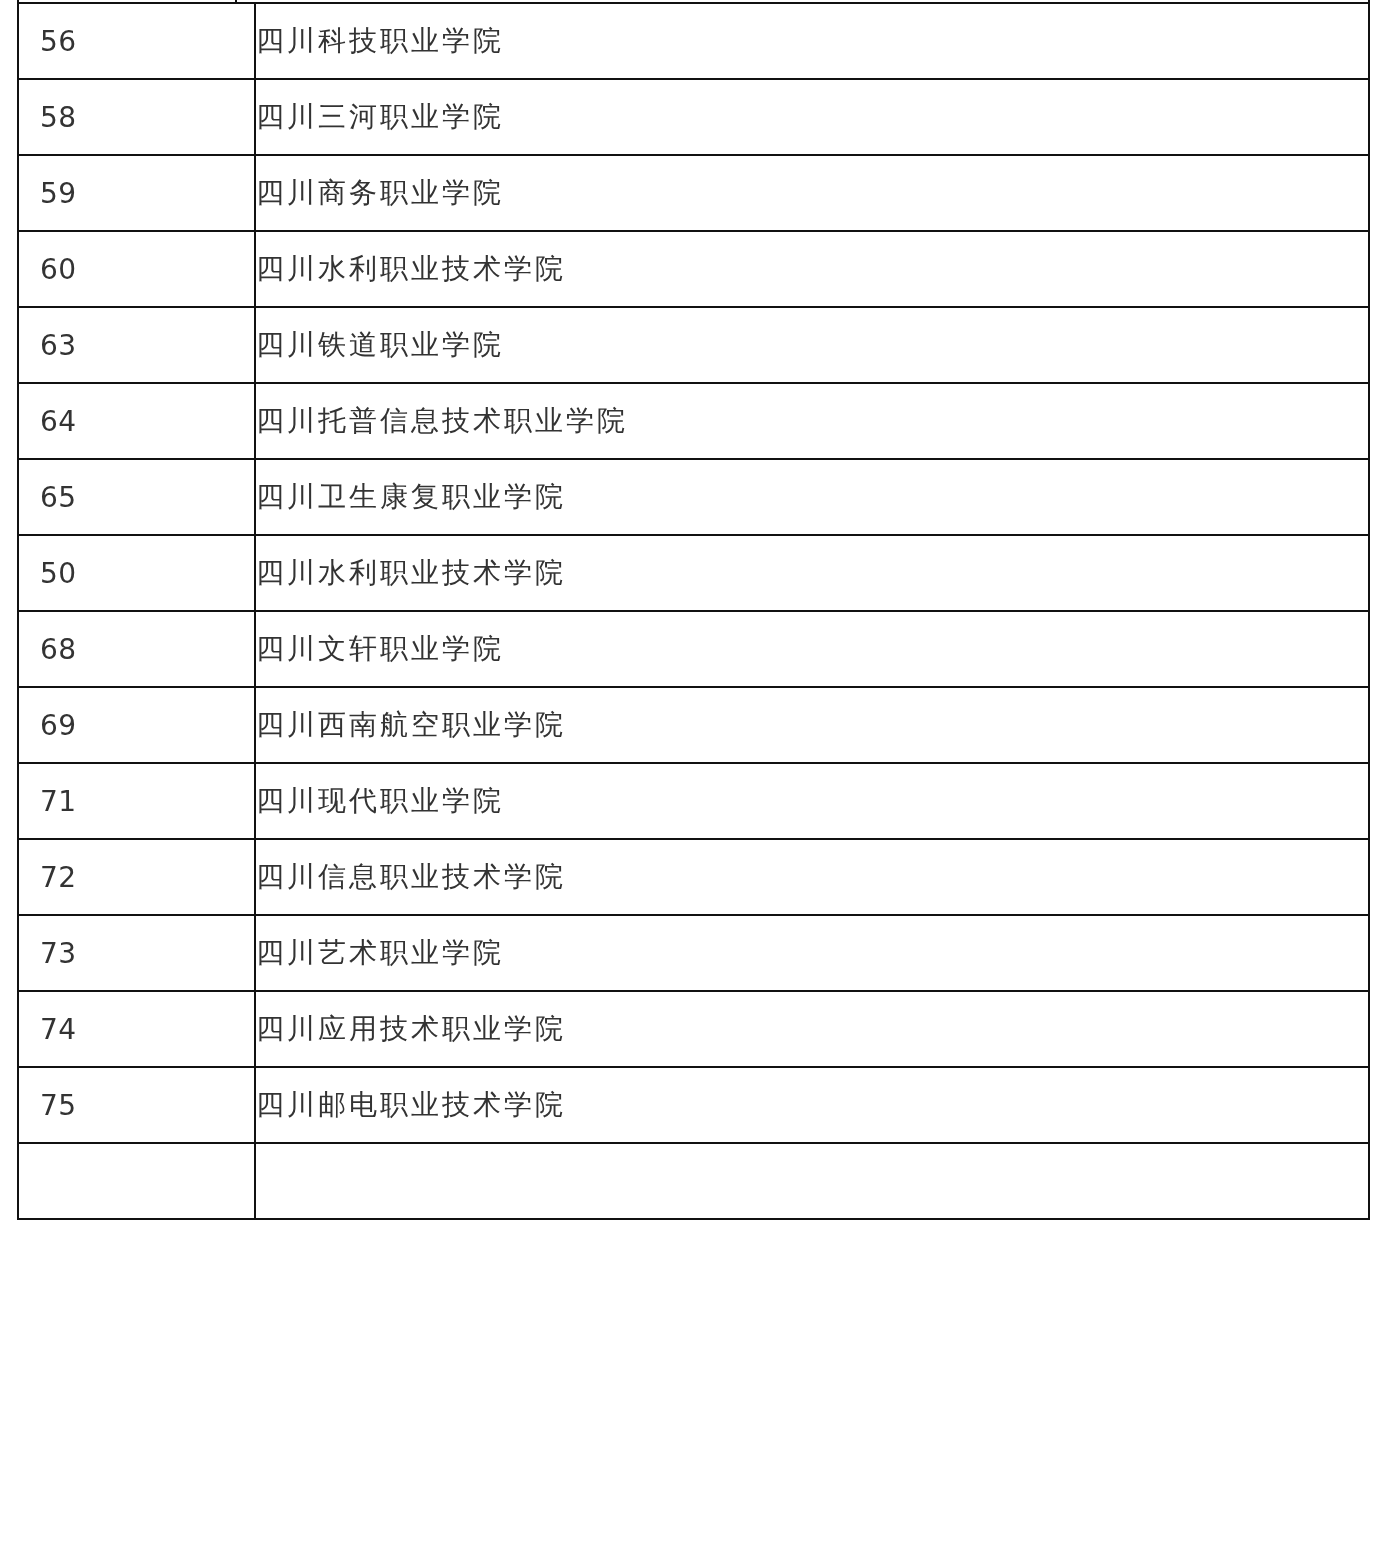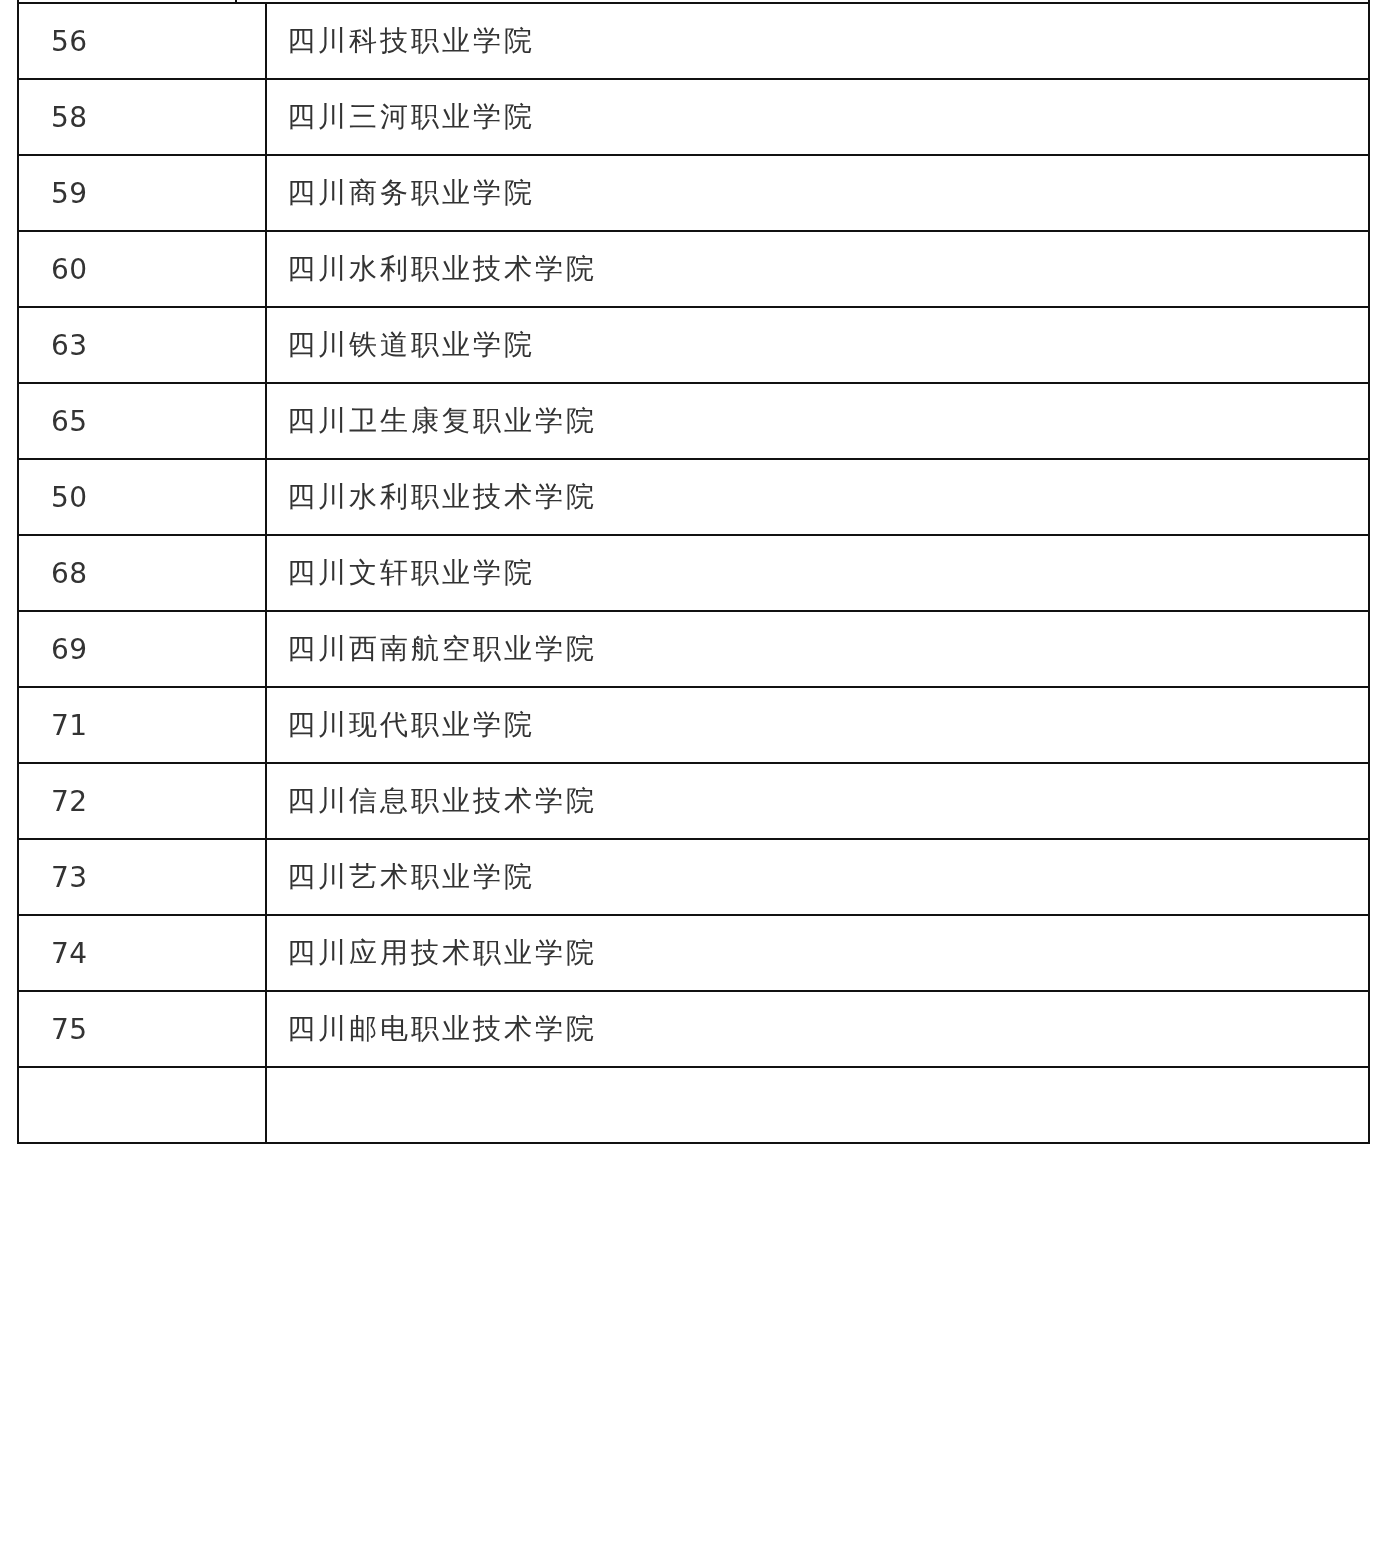--- a/index.html
+++ b/index.html
@@ -30,25 +30,24 @@
       border: 2px solid #111111;
       height: 74px;
       padding: 0;
       vertical-align: middle;
       font-size: 28px;
       color: #333333;
       white-space: nowrap;
     }
     td.num {
       width: 214px;
-      padding-left: 32px;
+      padding-left: 21px;
       letter-spacing: 0.5px;
     }
     td.name {
-      padding-left: 20px;
       letter-spacing: 3px;
     }
     .top-stub {
       position: absolute;
       left: 17px;
       top: -10px;
       width: 1353px;
       height: 12px;
       border-left: 2px solid #111;
       border-right: 2px solid #111;
@@ -87,20 +86,24 @@
       </tr>
       <tr>
         <td class="num">60</td>
         <td class="name">四川水利职业技术学院</td>
       </tr>
       <tr>
         <td class="num">63</td>
         <td class="name">四川铁道职业学院</td>
       </tr>
       <tr>
+        <td class="num">64</td>
+        <td class="name">四川托普信息技术职业学院</td>
+      </tr>
+      <tr>
         <td class="num">65</td>
         <td class="name">四川卫生康复职业学院</td>
       </tr>
       <tr>
         <td class="num">50</td>
         <td class="name">四川水利职业技术学院</td>
       </tr>
       <tr>
         <td class="num">68</td>
         <td class="name">四川文轩职业学院</td>

